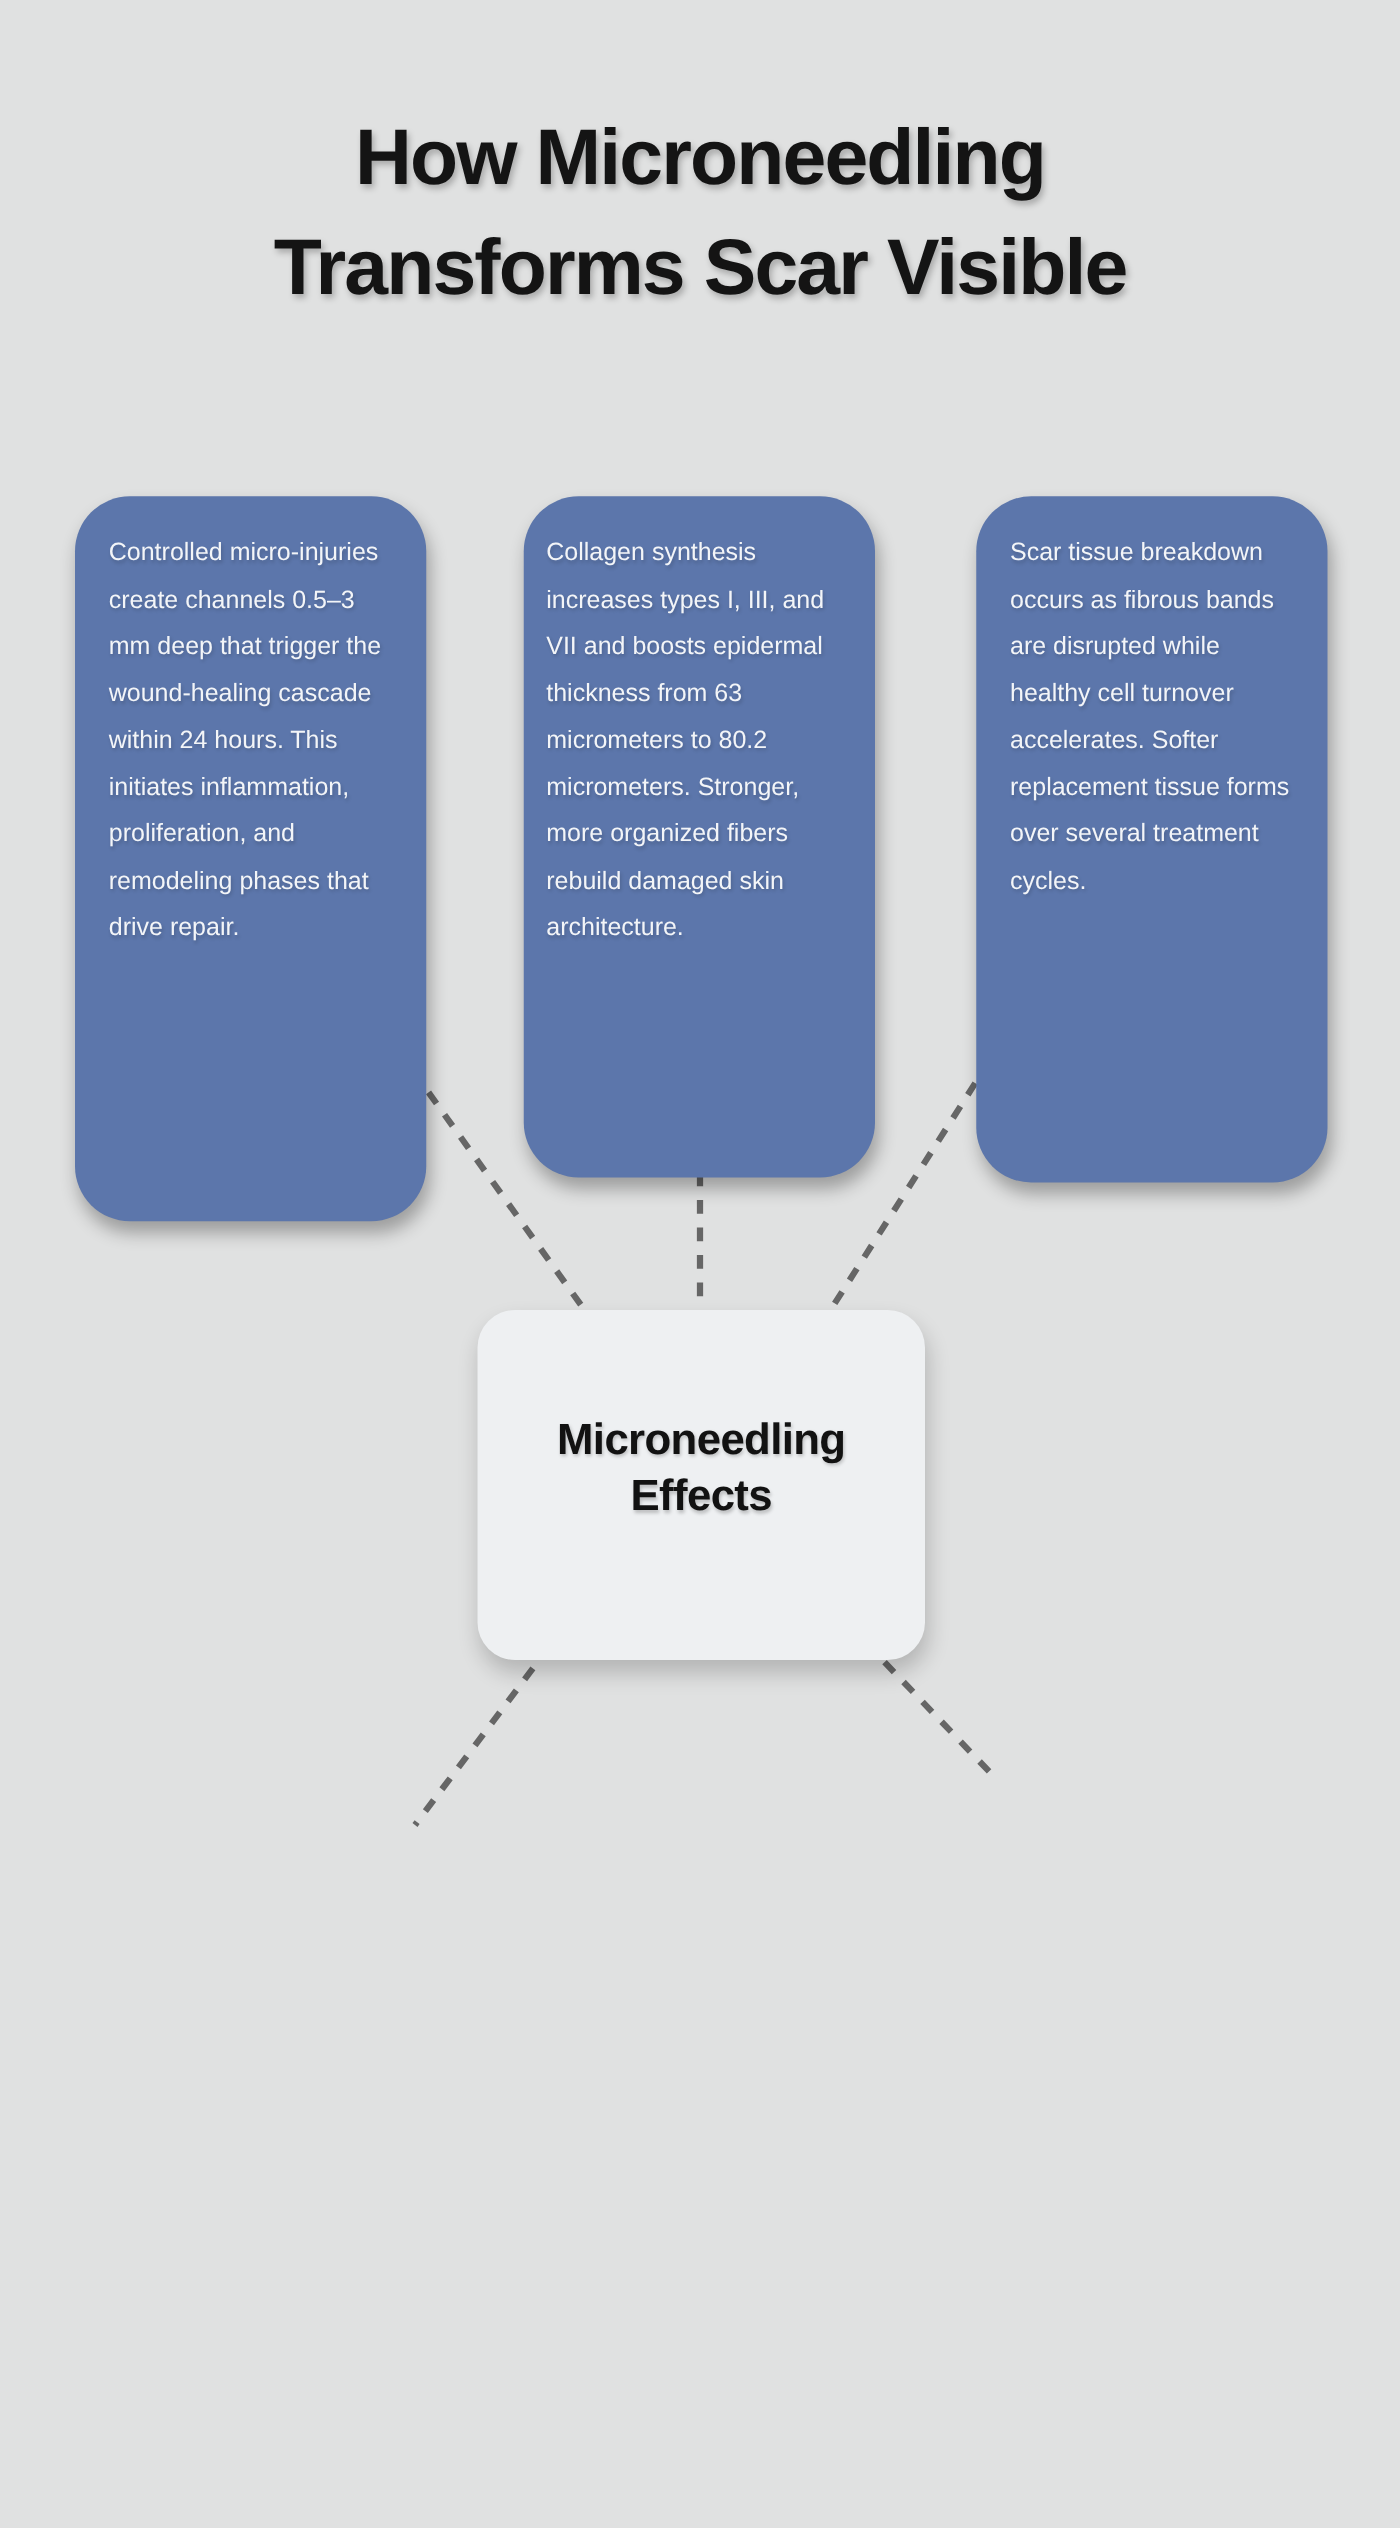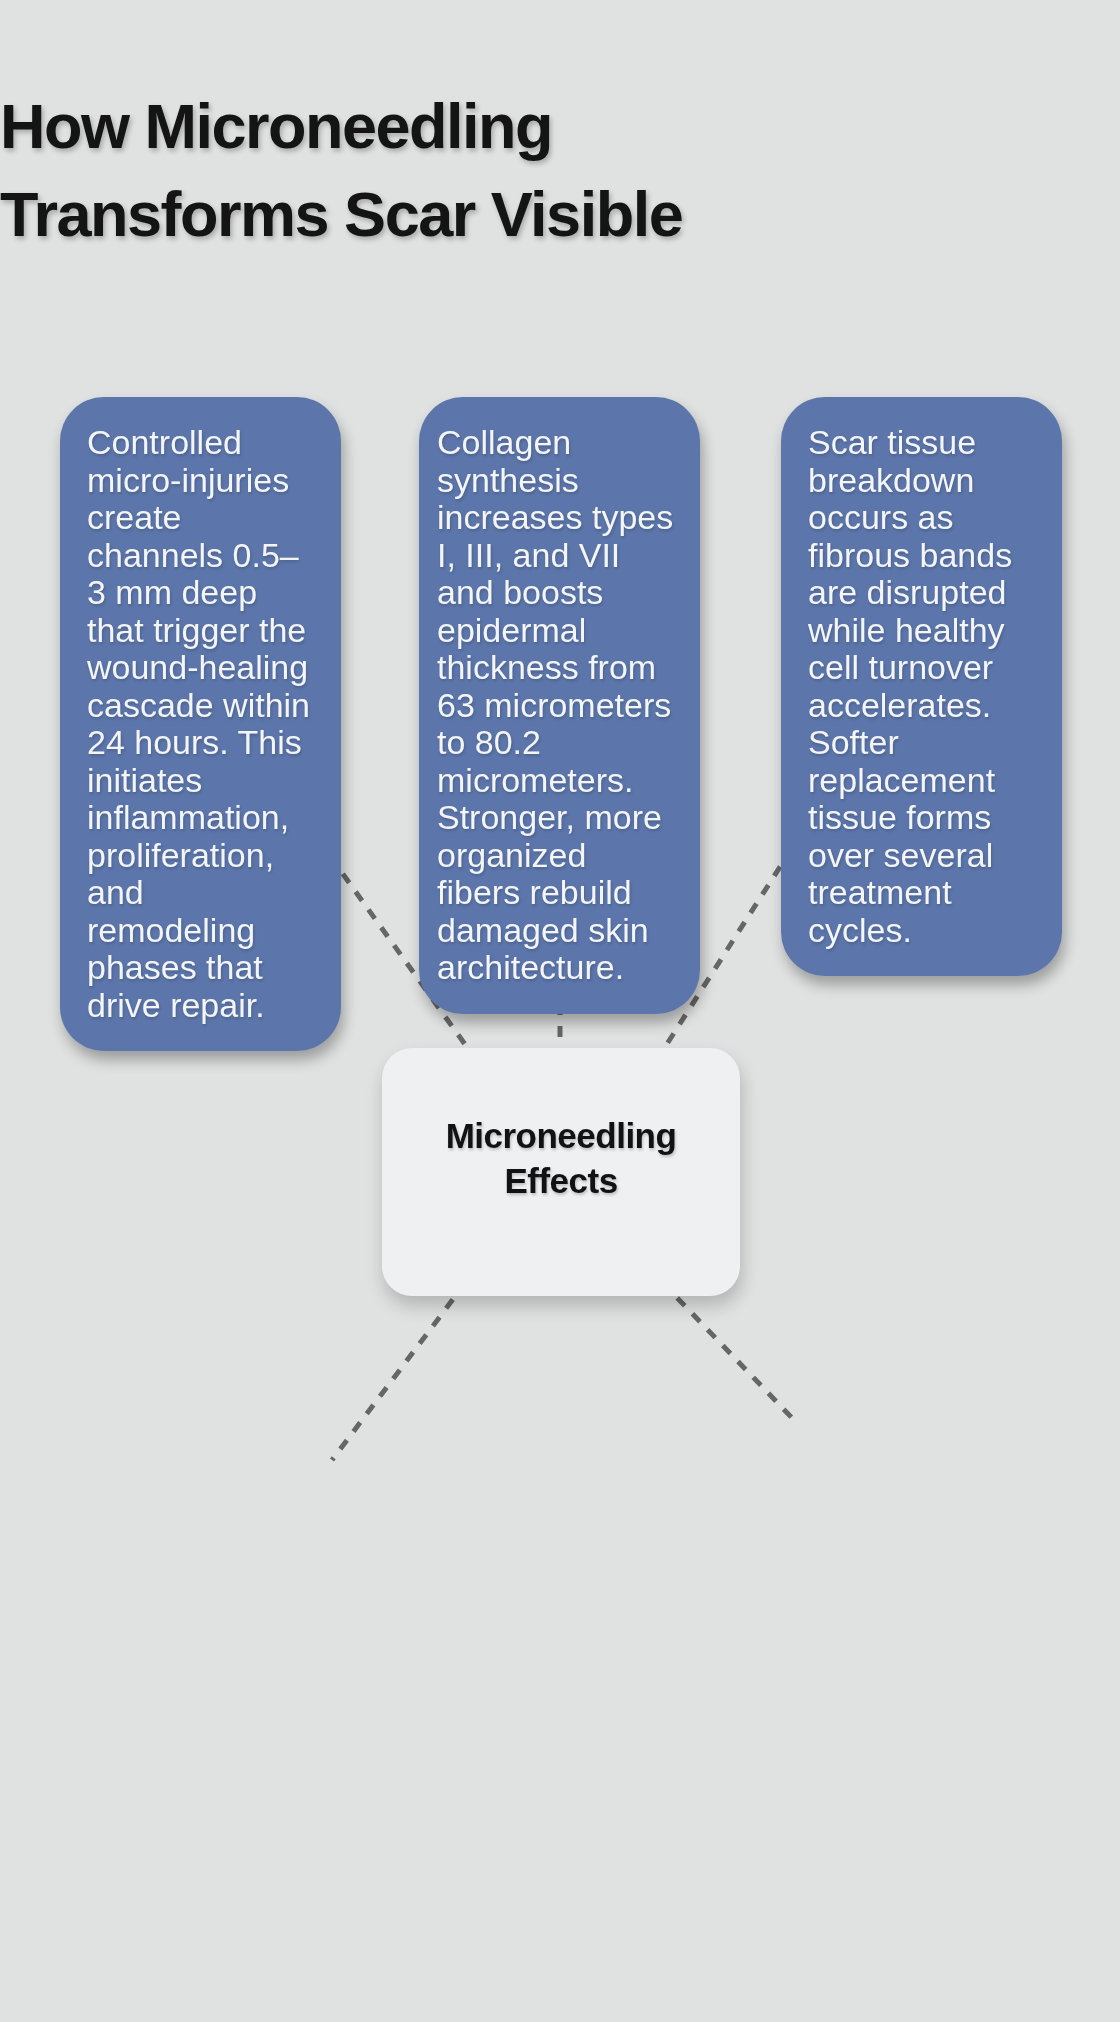--- a/index.html
+++ b/index.html
@@ -26,49 +26,50 @@
   }
   .connector{
     stroke:var(--connector);
     stroke-width:5;
     stroke-dasharray:11 11;
     fill:none;
   }
   .title{
     position:absolute;
     top:82px;left:0;right:0;
+    text-align:center;
     color:var(--title-text);
     font-size:63px;
     font-weight:700;
     line-height:88px;
     letter-spacing:-1.5px;
     text-shadow:2px 3px 5px rgba(0,0,0,0.25);
   }
   .title .line{display:block;}
   .card{
     position:absolute;
     width:281px;
     background:var(--card);
     border-radius:44px;
     padding:27px 24px 27px 27px;
     box-shadow:3px 9px 14px rgba(0,0,0,0.30);
     color:var(--card-text);
-    font-size:34px;
+    font-size:20px;
     line-height:37.5px;
     text-shadow:1px 2px 3px rgba(0,0,0,0.18);
   }
   .card-1{left:60px;top:397px;min-height:580px;}
   .card-2{left:419px;top:397px;min-height:545px;padding-left:18px;}
   .card-3{left:781px;top:397px;min-height:549px;}
   .card-4{left:60px;top:1357px;min-height:505px;}
   .card-5{left:780px;top:1360px;min-height:388px;}
   .center-node{
     position:absolute;
     left:382px;top:1048px;
-    width:358px;height:248px;
+    width:358px;height:280px;
     background:var(--center-box);
     border-radius:30px;
     box-shadow:2px 10px 18px rgba(0,0,0,0.20);
     display:flex;
     flex-direction:column;
     align-items:center;
     justify-content:center;
     text-align:center;
     color:var(--center-text);
     font-size:35px;

